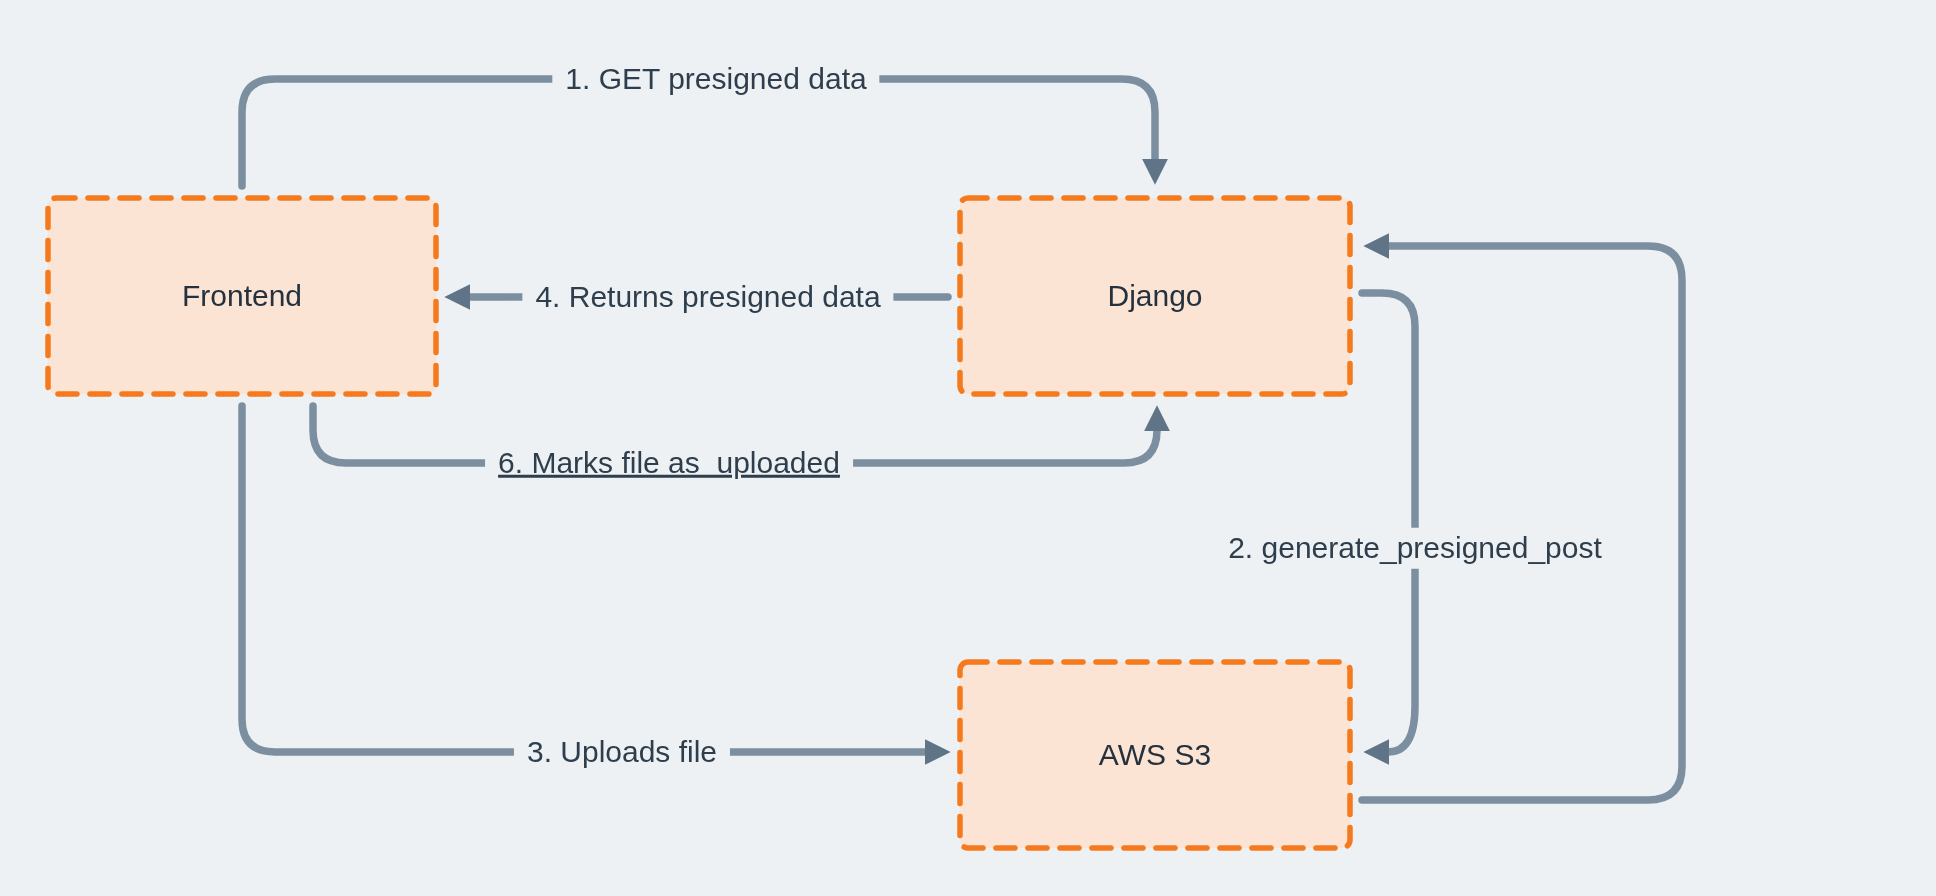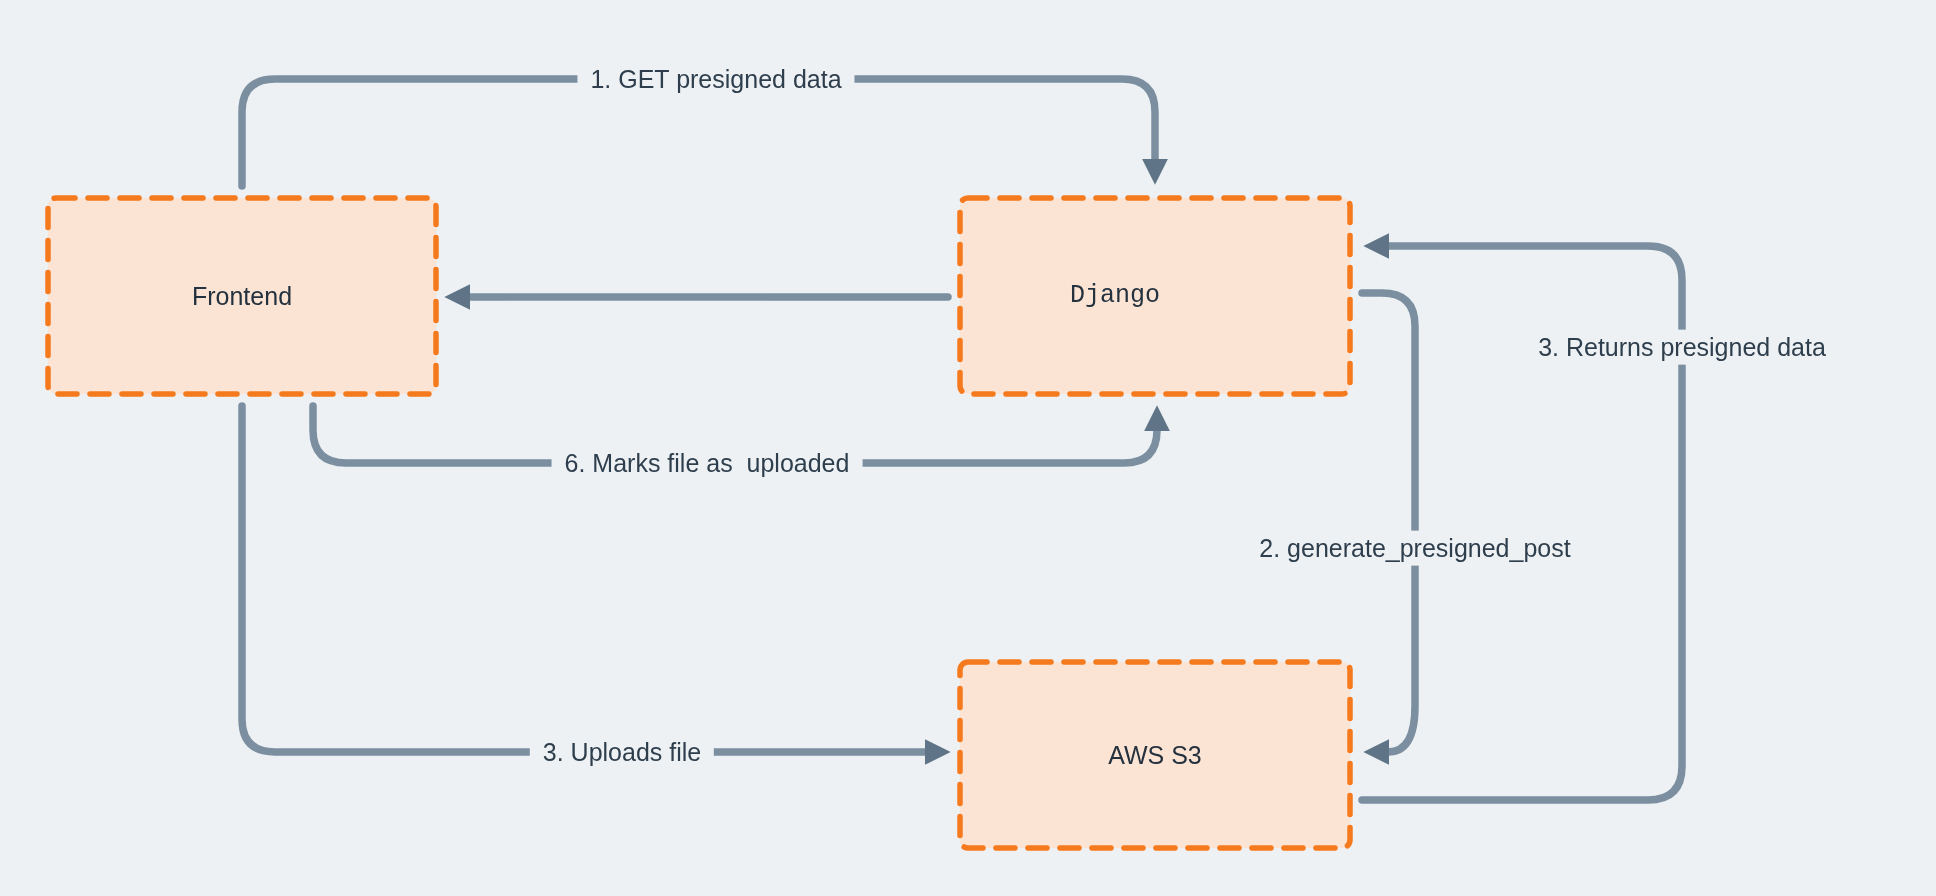--- a/index.html
+++ b/index.html
@@ -43,21 +43,21 @@
     fill: none;
     stroke: var(--arrow-line);
     stroke-width: 7.5;
     stroke-linecap: round;
     stroke-linejoin: round;
   }
   .arrowhead { fill: var(--arrowhead); }
   .label {
     position: absolute;
     transform: translate(-50%, -50%);
-    font-size: 25px;
+    font-size: 30px;
     line-height: 1.15;
     white-space: pre;
   }
   .edge-label {
     color: var(--edge-text);
     background: var(--background);
     padding: 3px 13px;
   }
   .node-label {
     color: var(--node-text);
@@ -86,22 +86,22 @@
     <path class="edge-path" marker-end="url(#arrow)" d="M 1362 293 L 1382 293 Q 1415 293 1415 326 L 1415 706 Q 1415 752 1388 752"></path>
 
     <path class="edge-path" marker-end="url(#arrow)" d="M 1362 800 L 1648 800 Q 1682 800 1682 766 L 1682 280 Q 1682 246 1648 246 L 1388 246"></path>
 
     <rect class="node-rect" x="48" y="198" width="388" height="196" rx="8"></rect>
     <rect class="node-rect" x="960" y="198" width="390" height="196" rx="8"></rect>
     <rect class="node-rect" x="960" y="662" width="390" height="186" rx="8"></rect>
   </svg>
 
   <div class="label node-label" style="left:242px; top:296px;">Frontend</div>
-  <div class="label node-label" style="left:1115px; top:296px;font-family:Liberation Mono, monospace;">Django</div>
+  <div class="label node-label" style="left:1155px; top:296px;">Django</div>
   <div class="label node-label" style="left:1155px; top:755px;text-align:center;">AWS S3</div>
 
   <div class="label edge-label" style="left:716px; top:79px;">1. GET presigned data</div>
   <div class="label edge-label" style="left:1415px; top:514px;margin-top:34px;">2. generate_presigned_post</div>
-  <div class="label edge-label" style="left:1682px; top:347px;">3. Returns presigned data</div>
+  <div class="label edge-label" style="left:708px; top:297px;">4. Returns presigned data</div>
   <div class="label edge-label" style="left:622px; top:752px;">3. Uploads file</div>
-  <div class="label edge-label" style="left:707px; top:463px;">6. Marks file as  uploaded</div>
+  <div class="label edge-label" style="left:669px; top:463px;text-decoration:underline;">6. Marks file as  uploaded</div>
 
 </div>
 
 </body></html>

